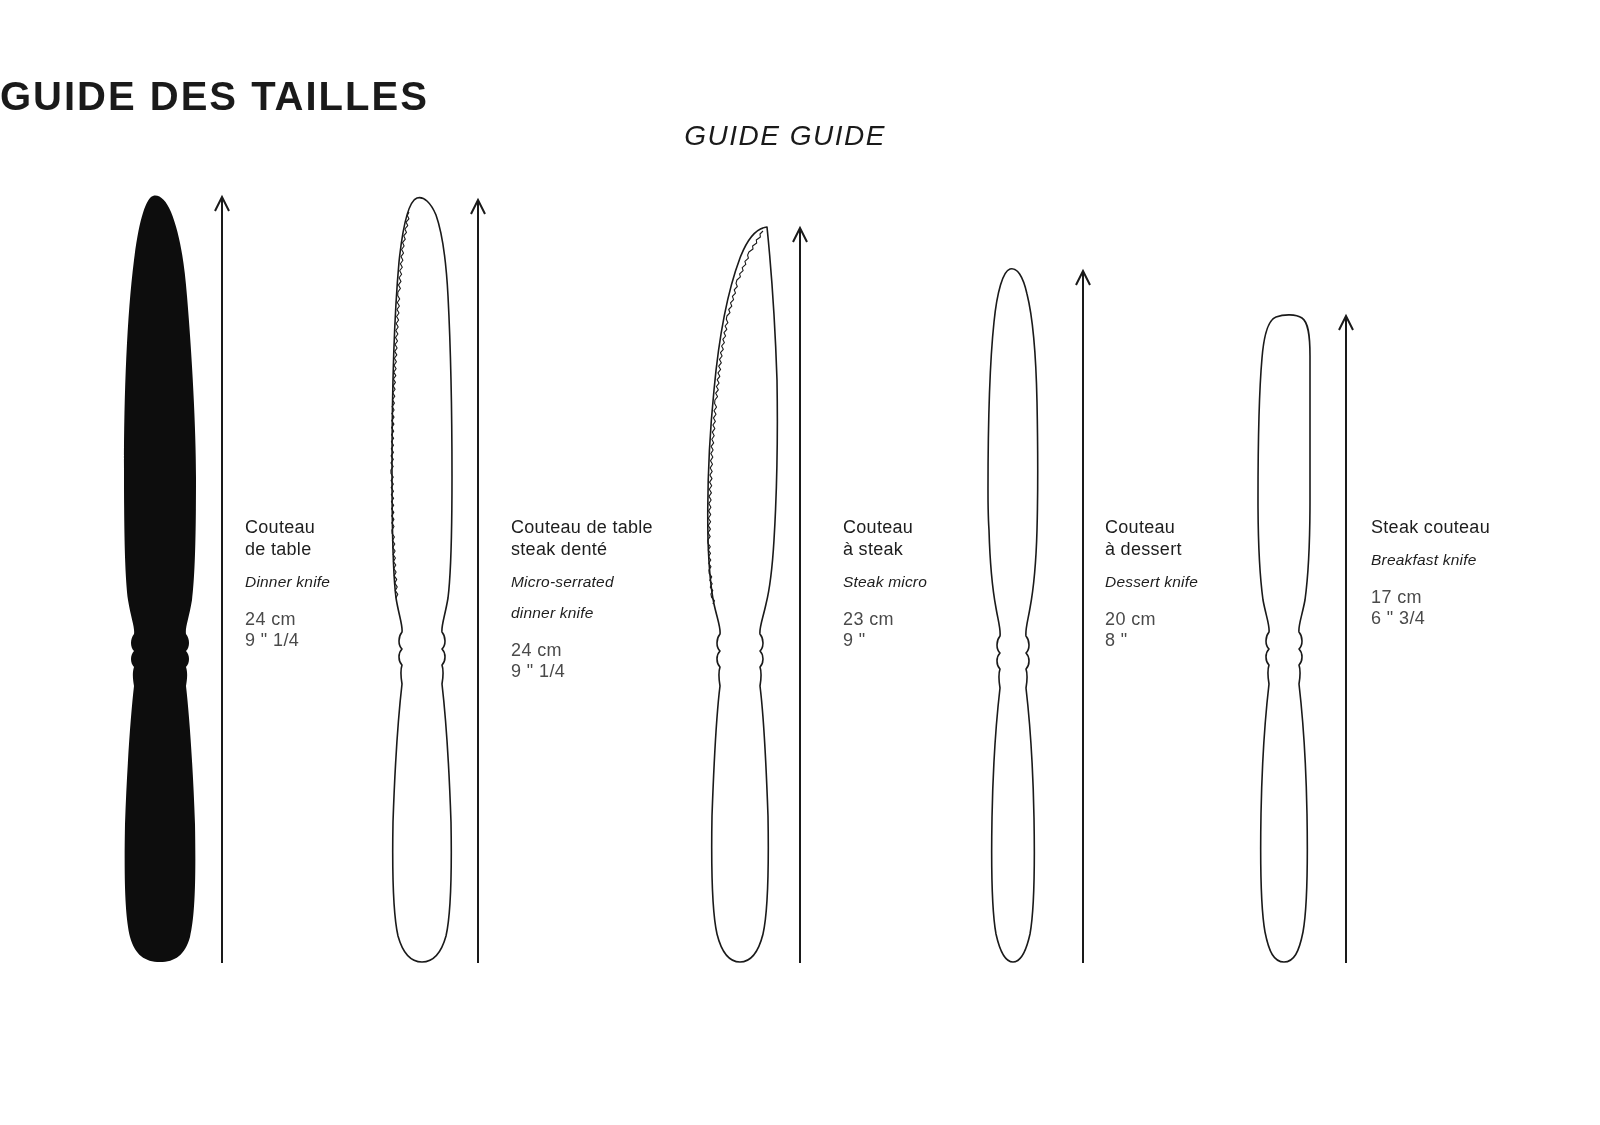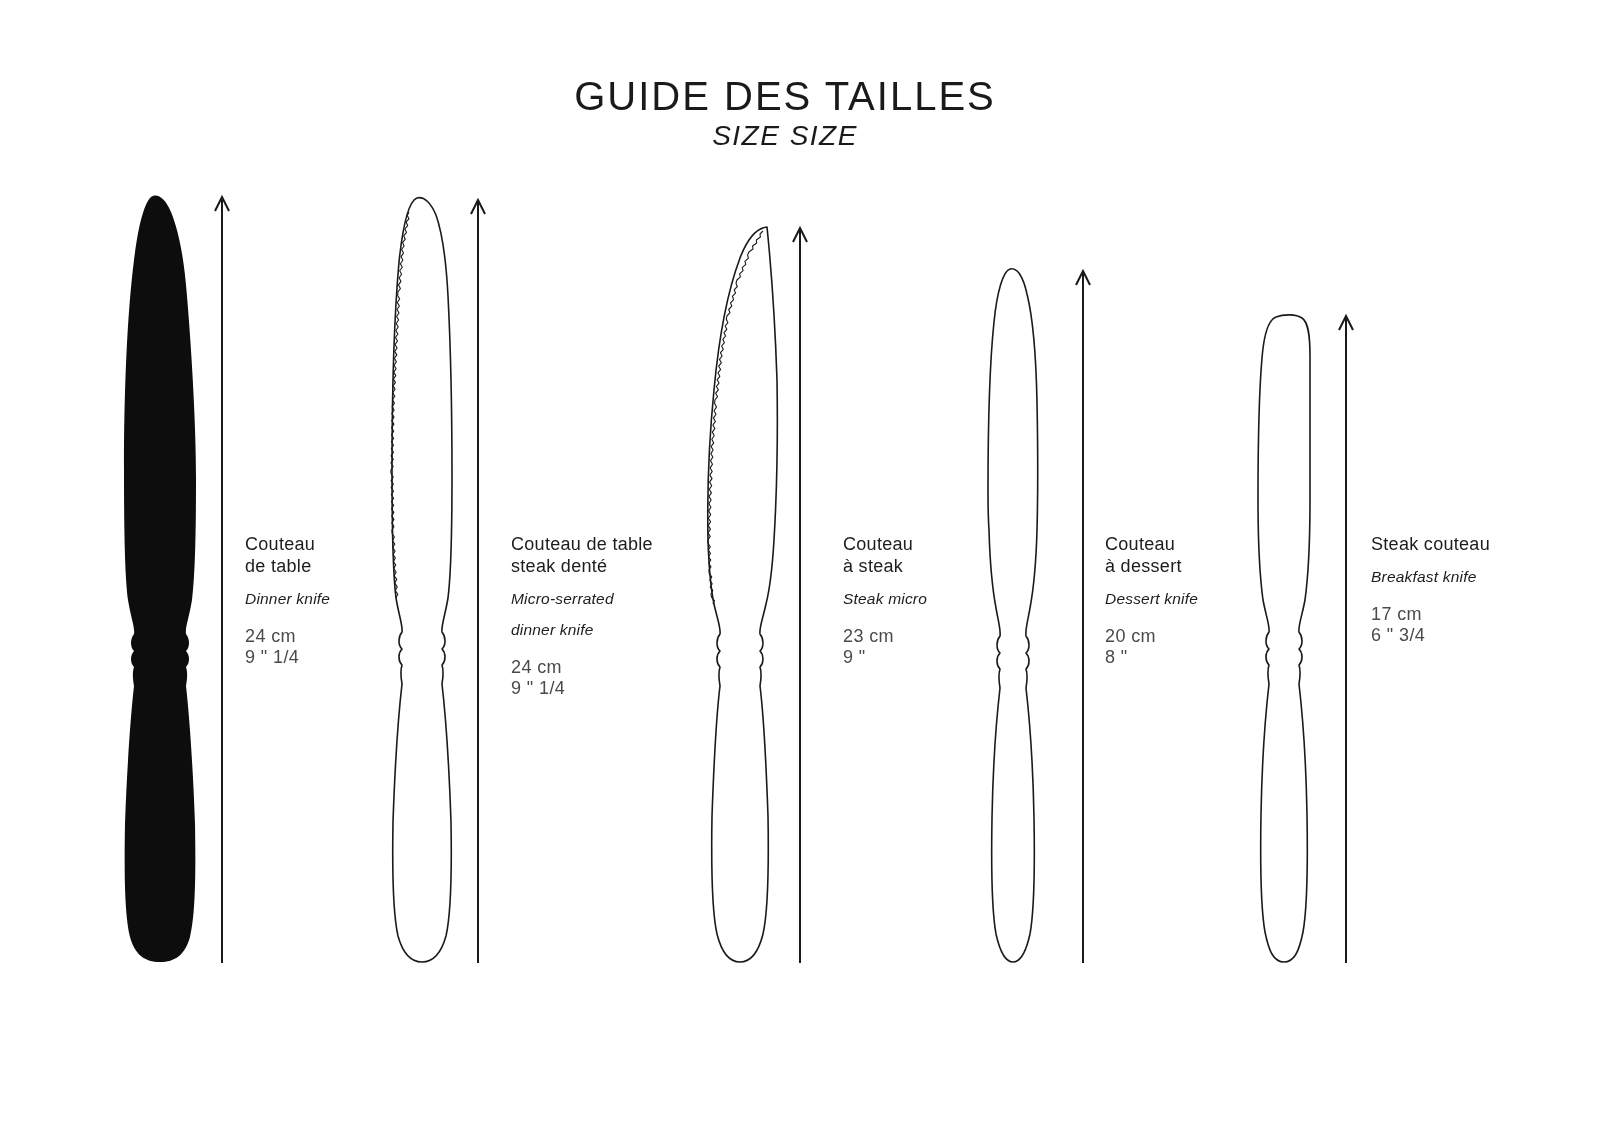--- a/index.html
+++ b/index.html
@@ -1,43 +1,43 @@
 <!DOCTYPE html>
 <html><head>
 <meta charset="utf-8">
 <style>
   html,body{margin:0;padding:0;background:#ffffff;}
   body{font-family:"Liberation Sans", sans-serif; -webkit-font-smoothing:antialiased;}
   .canvas{position:relative;width:1600px;height:1125px;background:#fff;overflow:hidden;}
 
-  .title{position:absolute;left:0;right:30px;top:74px;text-align:center;
-         font-size:40px;letter-spacing:2px;color:#1a1a1a;font-weight:400;}
+  .title{position:absolute;left:0;right:30px;top:74px;
+         font-size:40px;letter-spacing:2px;color:#1a1a1a;font-weight:700;}
   .subtitle{position:absolute;left:0;right:30px;top:120px;text-align:center;
          font-size:28px;letter-spacing:1.5px;color:#1a1a1a;font-style:italic;font-weight:500;}
 
   .diagram-svg{position:absolute;left:0;top:0;}
   .knife-fill{fill:#0d0d0d;stroke:none;}
   .knife-outline{fill:none;stroke:#1a1a1a;stroke-width:1.6;stroke-linejoin:round;}
   .serration{fill:none;stroke:#1a1a1a;stroke-width:1.1;stroke-linejoin:round;}
   .arrow{fill:none;stroke:#1a1a1a;stroke-width:2;stroke-linecap:butt;}
   .arrow-head{fill:none;stroke:#1a1a1a;stroke-width:2;stroke-linejoin:miter;}
 
-  .label{position:absolute;top:533px;width:200px;color:#1d1d1d;}
+  .label{position:absolute;top:516px;width:200px;color:#1d1d1d;}
   .label .nm{font-size:18px;line-height:22px;letter-spacing:0.3px;}
   .label .en{font-size:15.5px;line-height:19px;font-style:italic;letter-spacing:0.2px;margin-top:12px;}
   .label .sz{font-size:18px;line-height:21px;color:#4a4a4a;letter-spacing:0.4px;}
   .label .sz.first{margin-top:18px;}
 </style>
 </head>
 <body>
 
 <div class="canvas">
 
   <div class="title">GUIDE DES TAILLES</div>
-  <div class="subtitle">SIZE SIZE</div>
+  <div class="subtitle">GUIDE GUIDE</div>
 
   <svg class="diagram-svg" width="1600" height="1125" viewBox="0 0 1600 1125">
 
     <path class="knife-fill" d="
       M124,470
       C124,392 127,316 134,260
       C139,220 146,198 153,196
       C159,194 166,200 171,212
       C179,232 184,258 187,296
       C192,356 196,428 196,478

